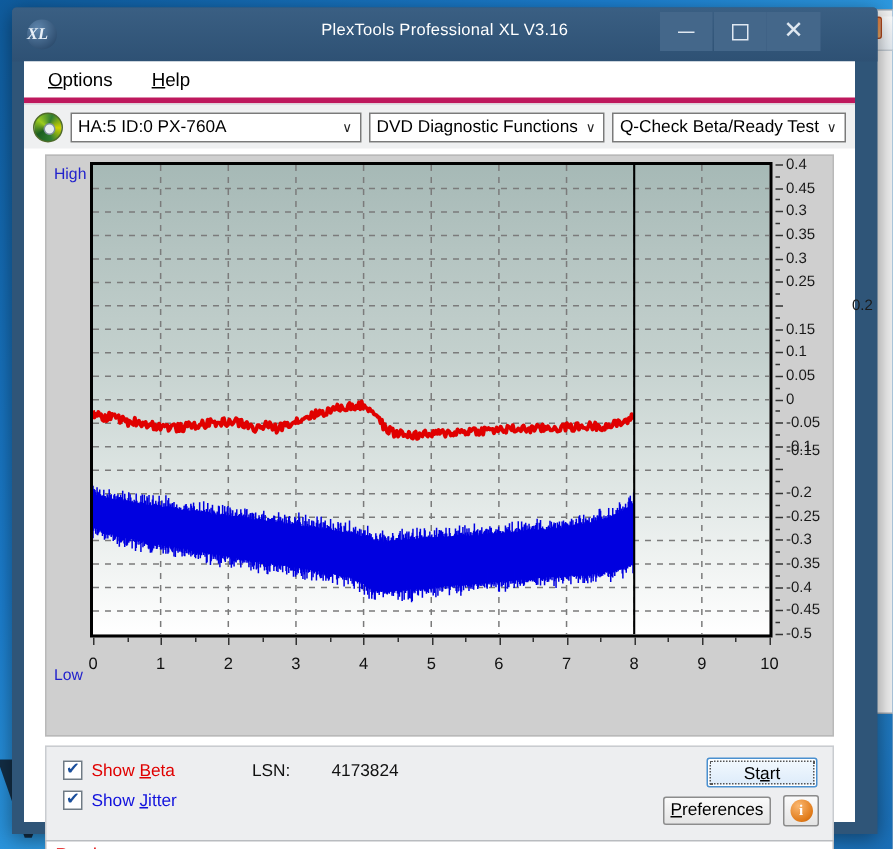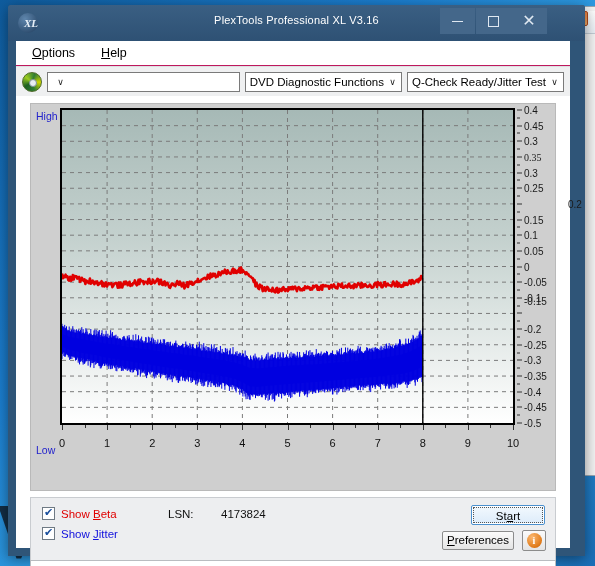--- a/index.html
+++ b/index.html
@@ -24,37 +24,37 @@
 
   
   #win{position:absolute;left:8px;top:5px;width:577px;height:551px;
     background:#2f5578;border-radius:3px 3px 0 0;
     box-shadow:0 3px 14px rgba(0,0,0,.45);}
   #titlebar{height:36px;position:relative;border-radius:3px 3px 0 0;
     background:linear-gradient(#3a5f83,#2e5174);}
   #app-icon{position:absolute;left:10px;top:8px;width:20px;height:20px;border-radius:50%;
     background:radial-gradient(circle at 35% 30%,#5f86ad,#1f3c5c);
     color:#e8f0f8;font-family:"Liberation Serif",serif;font-style:italic;font-weight:bold;
-    font-size:11px;text-align:right;line-height:20px;}
+    font-size:11px;text-align:left;line-height:20px;}
   #win-title{position:absolute;left:0;right:0;top:9px;text-align:center;color:#ffffff;
     font-size:11px;letter-spacing:.2px;}
   .wbtn{position:absolute;top:3px;width:35px;height:26px;color:#dfe8f1;font-size:13px;
     text-align:center;line-height:26px;background:#44678a;}
   #btn-min{right:110px;}
   #btn-max{right:74px;}
   #btn-close{right:38px;width:36px;}
   #btn-close span{font-size:16px;}
   #btn-min span{display:inline-block;width:11px;border-bottom:1.5px solid #dfe8f1;vertical-align:middle;}
   #btn-max span{display:inline-block;width:9px;height:9px;border:1.5px solid #dfe8f1;vertical-align:middle;}
 
   
   #client{position:absolute;left:8px;top:36px;width:554px;height:507px;
     background:#ffffff;}
   #menubar{height:24px;background:#ffffff;padding-left:12px;display:flex;align-items:center;
-    gap:18px;font-size:12.5px;color:#000;border-bottom:1px solid #be185d;}
+    gap:18px;font-size:12.5px;color:#000;border-bottom:4px solid #be185d;}
   .menu-item{padding:2px 4px;cursor:default;}
   .menu-item u{text-decoration:underline;}
 
   #toolbar{height:29px;background:#eff0f1;display:flex;align-items:center;padding:0 6px;gap:5px;
      border-top:1px solid #dcdfe2;}
   #disc-icon{width:18px;height:18px;border-radius:50%;flex:0 0 auto;
      background:conic-gradient(from 20deg,#2f7d32,#cfd400,#2f7d32,#1b5e20,#9ccc20,#2f7d32);
      border:1px solid #4f6b2a;position:relative;}
   #disc-icon::after{content:"";position:absolute;left:6px;top:6px;width:6px;height:6px;border-radius:50%;
      background:#e8eef2;border:1px solid #7d8f9a;}
@@ -149,28 +149,29 @@
   <div id="client">
 
     <div id="menubar">
       <div class="menu-item"><u>O</u>ptions</div>
       <div class="menu-item"><u>H</u>elp</div>
     </div>
 
     <div id="toolbar">
       <div id="disc-icon"></div>
       <div class="combo" id="combo-drive">
+        <span class="cval">HA:5 ID:0  PX-760A</span>
         <span class="carrow">∨</span>
       </div>
       <div class="combo" id="combo-func">
         <span class="cval">DVD Diagnostic Functions</span>
         <span class="carrow">∨</span>
       </div>
       <div class="combo" id="combo-test">
-        <span class="cval">Q-Check Ready/Jitter Test</span>
+        <span class="cval">Q-Check Beta/Ready Test</span>
         <span class="carrow">∨</span>
       </div>
     </div>
 
     <div id="chart-panel">
       <div id="chart-inner">
         <div class="axis-high">High</div>
         <div class="axis-low">Low</div>
         <div id="plot">
           <svg id="plot-svg" width="451" height="313" viewBox="0 0 451 313">
@@ -1011,21 +1012,21 @@
               <line x1="360.8" y1="0" x2="360.8" y2="313" stroke="#000" stroke-width="1.4"></line>
             </svg>
         </div>
         <div id="ytick-wrap">
             <div class="ytick" style="top: 6px;">0.4</div>
             <div class="ytick-mark" style="top: 6px;"></div>
             <div class="ytick" style="top: 21.65px;">0.45</div>
             <div class="ytick-mark" style="top: 21.65px;"></div>
             <div class="ytick" style="top: 37.3px;">0.3</div>
             <div class="ytick-mark" style="top: 37.3px;"></div>
-            <div class="ytick" style="top: 52.95px; font-family: Liberation Serif, serif;">0.35</div>
+            <div class="ytick" style="top: 52.95px;">0.35</div>
             <div class="ytick-mark" style="top: 52.95px;"></div>
             <div class="ytick" style="top: 68.6px;">0.3</div>
             <div class="ytick-mark" style="top: 68.6px;"></div>
             <div class="ytick" style="top: 84.25px;">0.25</div>
             <div class="ytick-mark" style="top: 84.25px;"></div>
             <div class="ytick" style="top: 99.9px; padding-left: 44px;">0.2</div>
             <div class="ytick-mark" style="top: 99.9px;"></div>
             <div class="ytick" style="top: 115.55px;">0.15</div>
             <div class="ytick-mark" style="top: 115.55px;"></div>
             <div class="ytick" style="top: 131.2px;">0.1</div>

